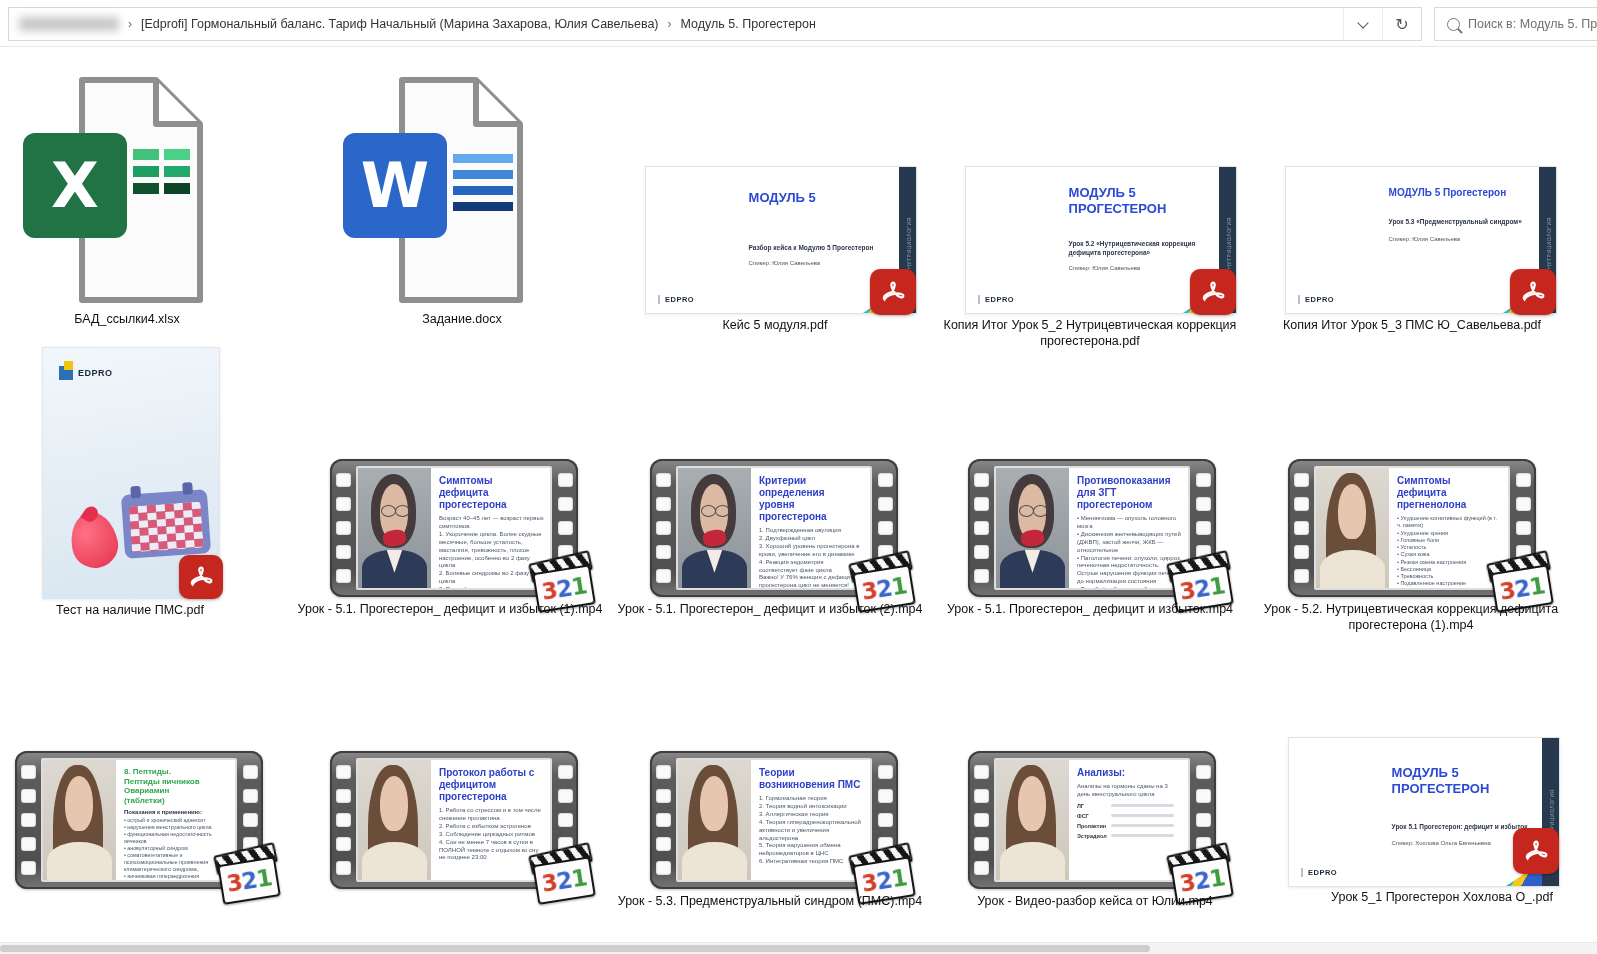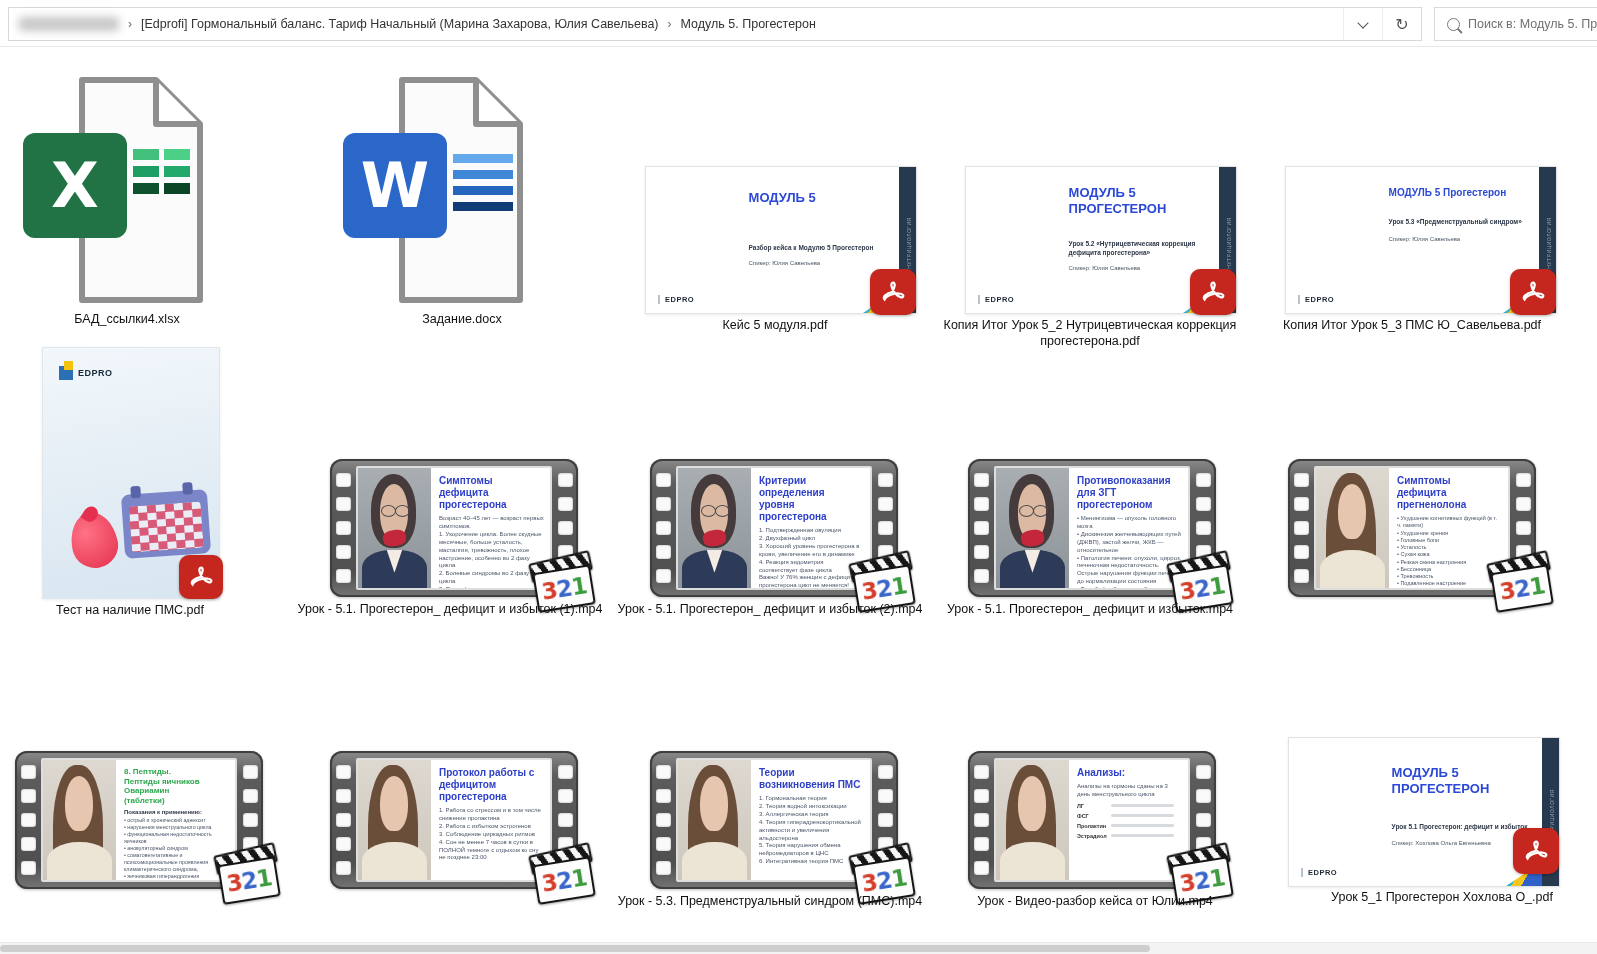--- a/index.html
+++ b/index.html
@@ -411,20 +411,21 @@
         <div class="hole"></div>
         <div class="hole"></div>
       </div>
     <div class="badge321">
         <div class="clap"></div>
         <div class="b321">
           <span>321</span>
         </div>
       </div>
   </div>
+  <div class="flabel" style="left:1253px;top:601px;width:316px;">Урок - 5.2. Нутрицевтическая коррекция дефицита прогестерона (1).mp4</div>
 
   <div class="film" style="left:15px;top:751px;">
     <div class="holes">
         <div class="hole"></div>
         <div class="hole"></div>
         <div class="hole"></div>
         <div class="hole"></div>
         <div class="hole"></div>
       </div>
     <div class="screen">

